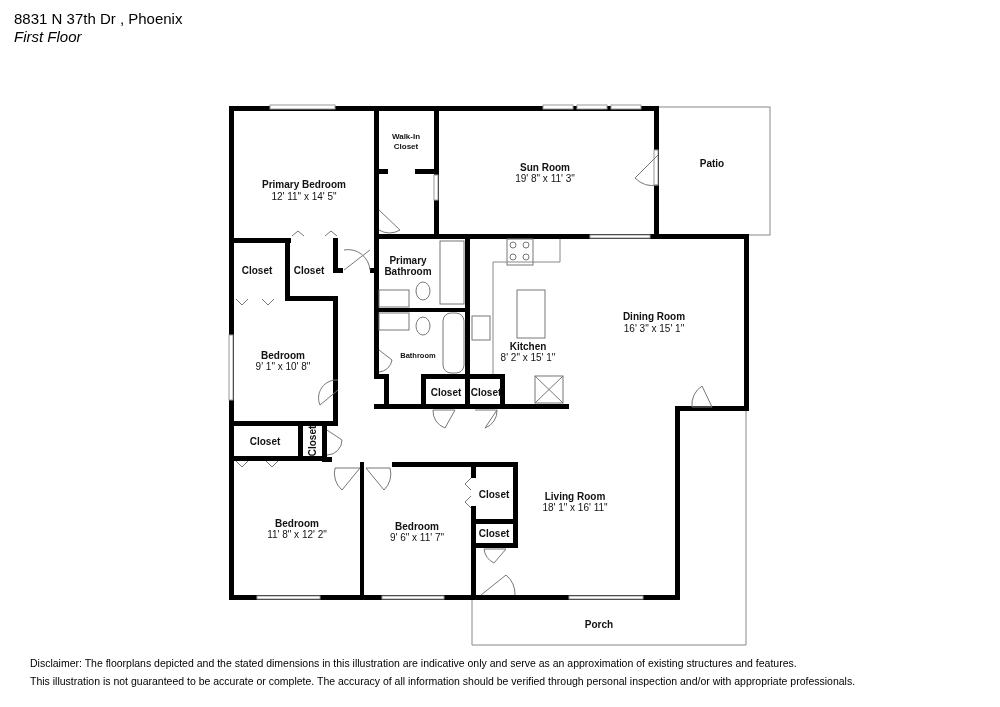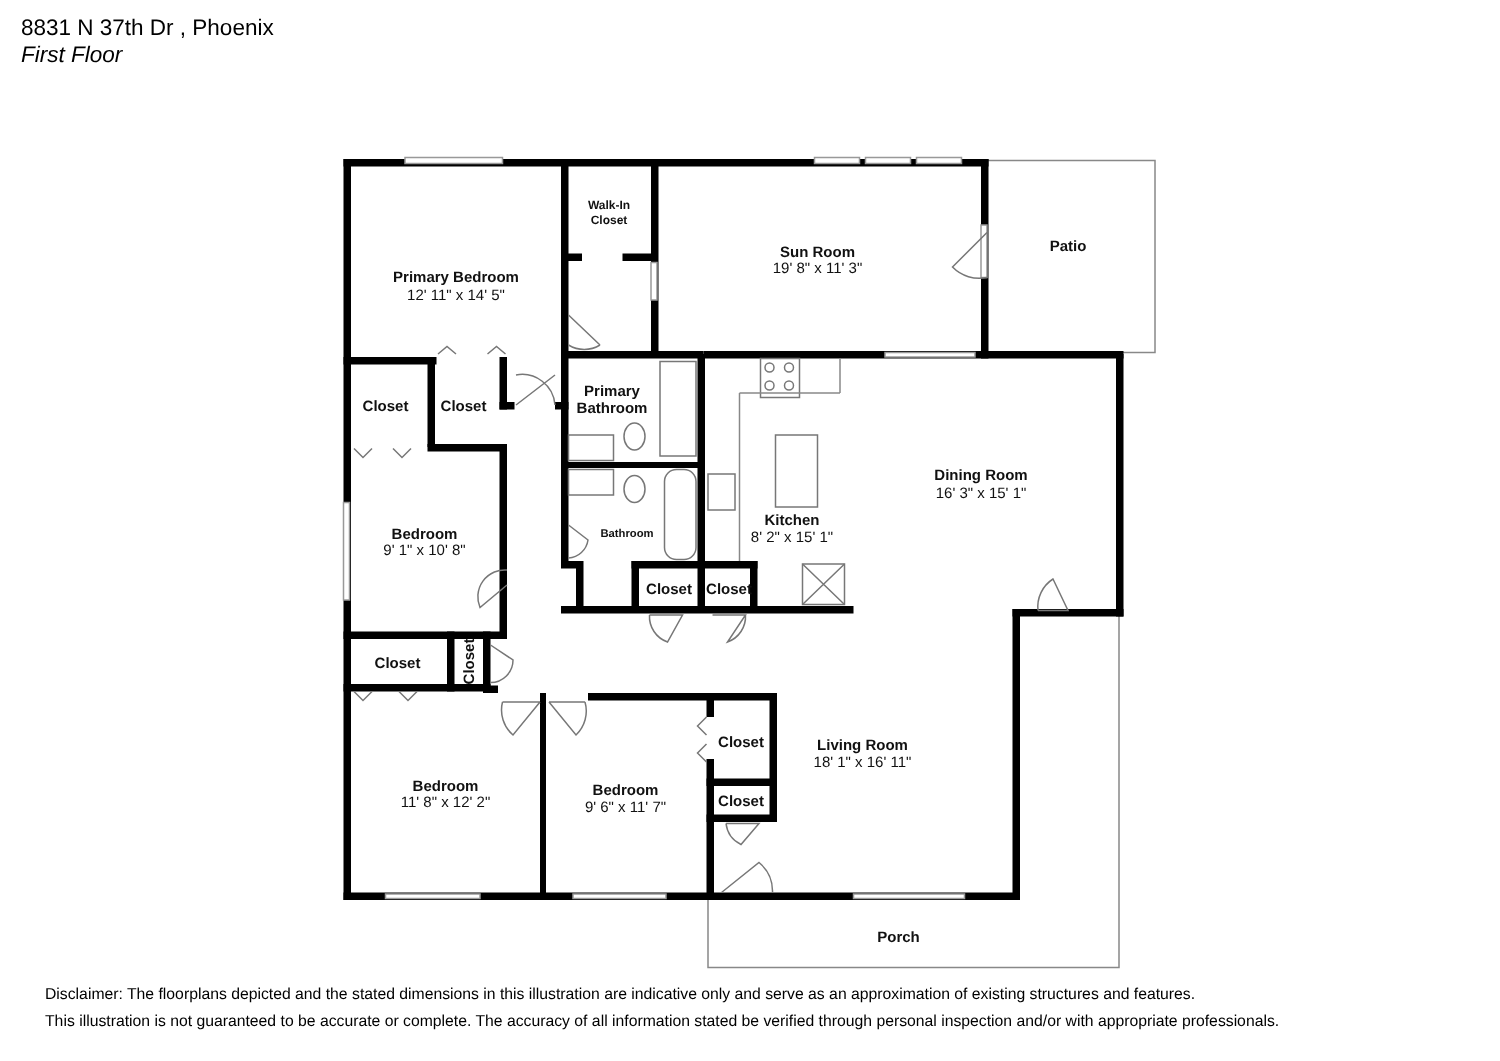--- a/index.html
+++ b/index.html
@@ -192,13 +192,13 @@
   <text class="lbl" x="417" y="530" font-size="10">Bedroom</text>
   <text class="dim" x="417" y="541" font-size="10">9' 6" x 11' 7"</text>
 
   <text class="lbl" x="494" y="498" font-size="10">Closet</text>
   <text class="lbl" x="494" y="537" font-size="10">Closet</text>
 
   <text class="lbl" x="599" y="628" font-size="10">Porch</text>
 </svg>
 
 <div class="disc" id="d1">Disclaimer: The floorplans depicted and the stated dimensions in this illustration are indicative only and serve as an approximation of existing structures and features.</div>
-<div class="disc" id="d2">This illustration is not guaranteed to be accurate or complete. The accuracy of all information stated be verified through personal inspection and/or with appropriate professionals.</div>
+<div class="disc" id="d2">This illustration is not guaranteed to be accurate or complete. The accuracy of all information should be verified through personal inspection and/or with appropriate professionals.</div>
 
 </body></html>

